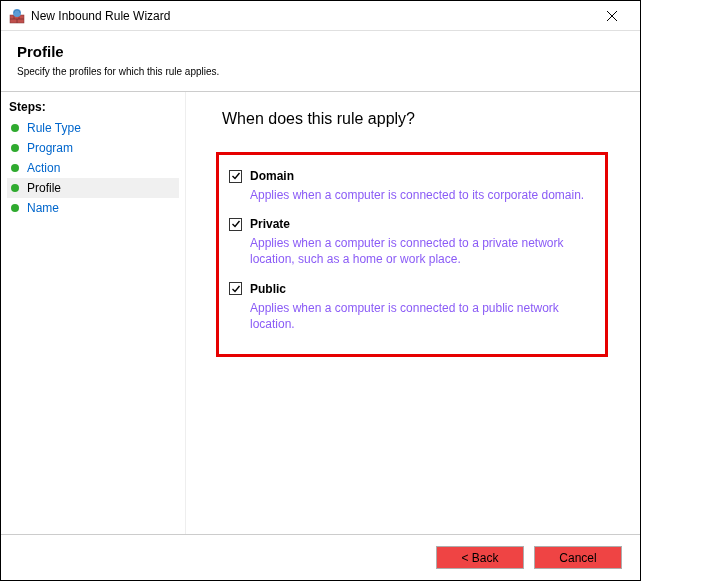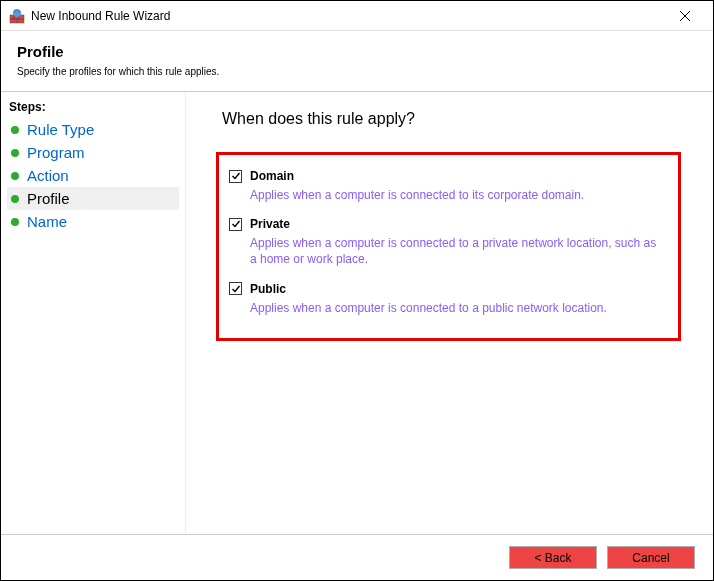--- a/index.html
+++ b/index.html
@@ -4,21 +4,21 @@
 <style>
   * { box-sizing: border-box; }
   body {
     margin: 0;
     font-family: "Segoe UI", Tahoma, sans-serif;
     font-size: 12px;
     background: #fff;
     color: #000;
   }
   .window {
-    width: 714px;
+    width: 641px;
     height: 581px;
     border: 1px solid #000;
     display: flex;
     flex-direction: column;
     position: relative;
     background: #fff;
   }
   .titlebar {
     height: 30px;
     display: flex;
@@ -72,21 +72,21 @@
     font-weight: bold;
     margin-bottom: 4px;
     padding-left: 2px;
   }
   .step-item {
     display: flex;
     align-items: center;
     padding: 3px 4px;
     cursor: pointer;
     color: #0066cc;
-    font-size: 15px;
+    font-size: 12px;
     border-radius: 0;
   }
   .step-item.current {
     background: #f0f0f0;
     color: #000;
   }
   .step-bullet {
     width: 8px; height: 8px;
     border-radius: 50%;
     background: #2faa2f;

